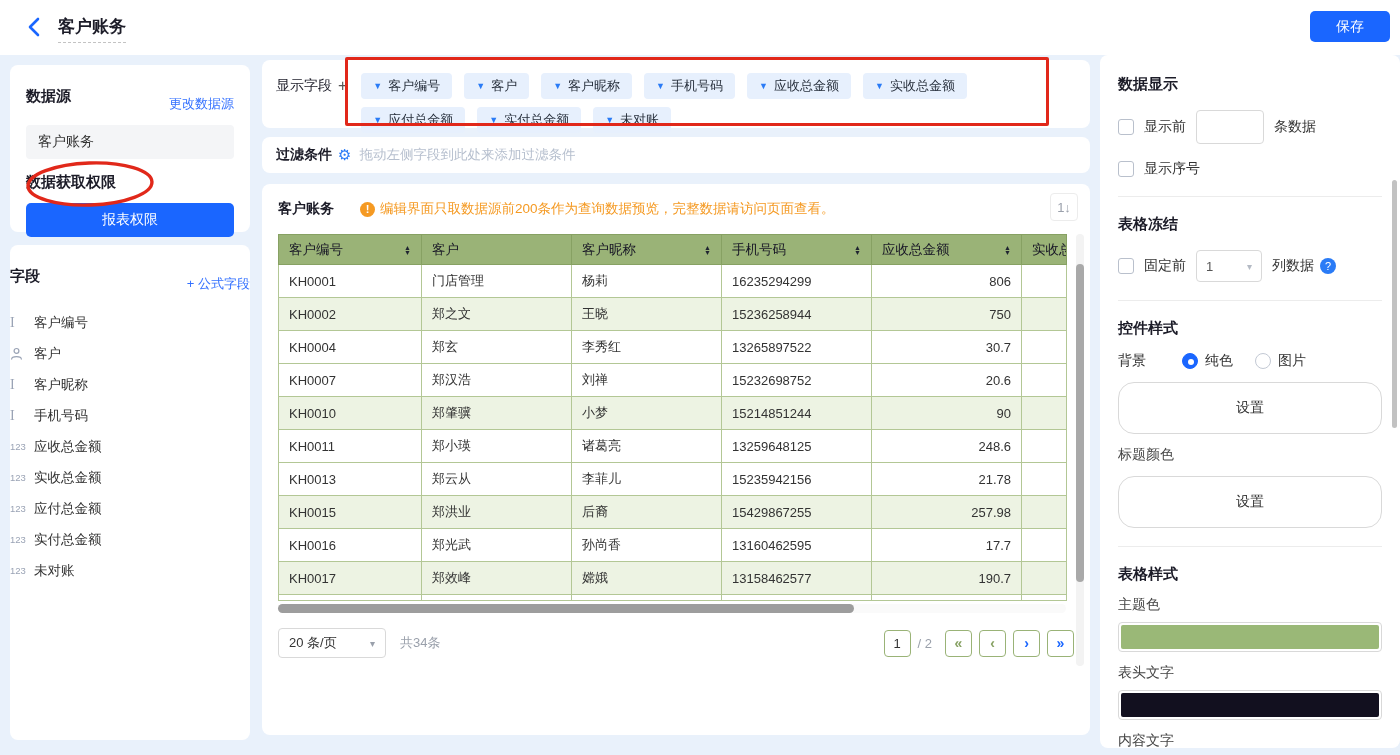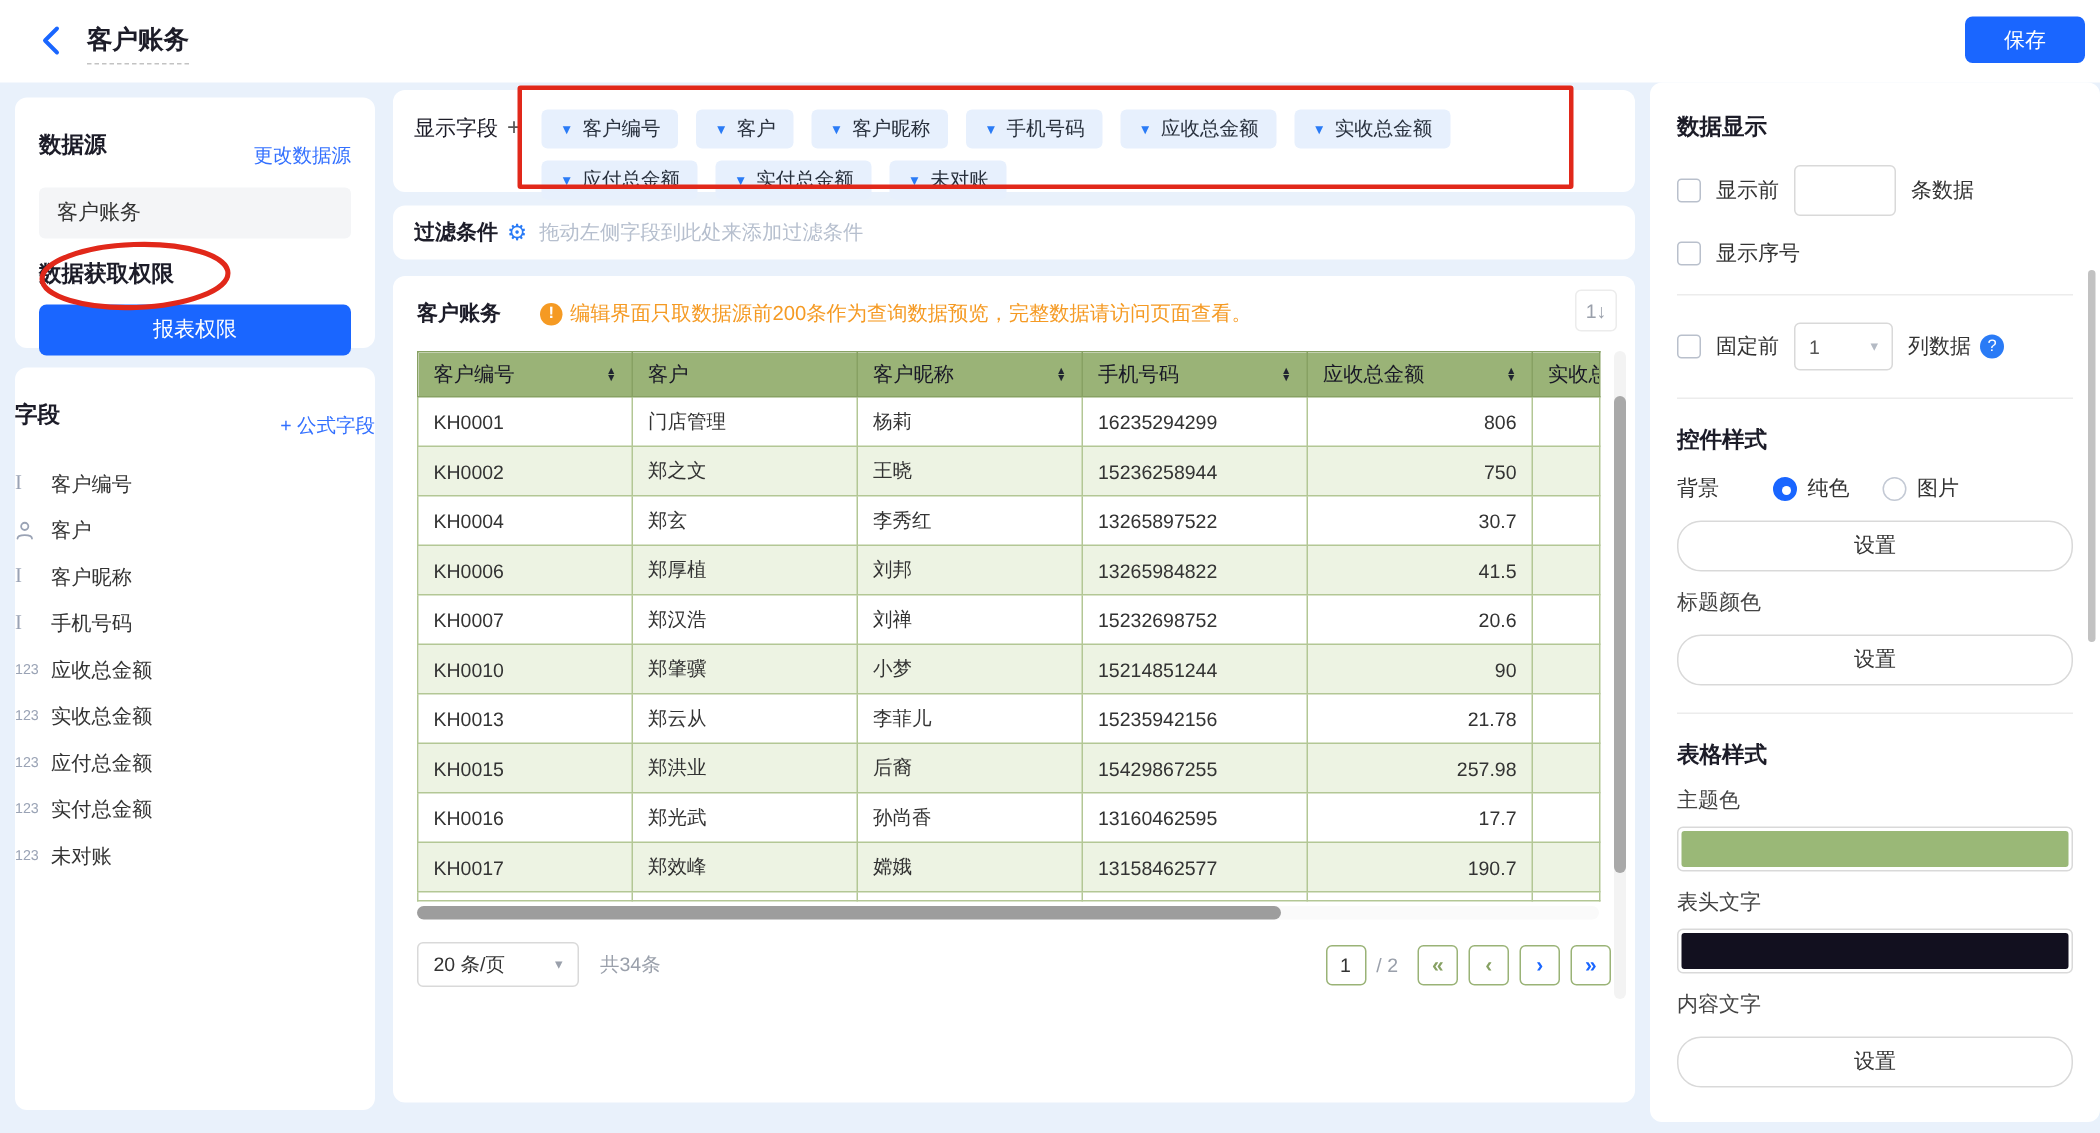--- a/index.html
+++ b/index.html
@@ -88,21 +88,21 @@
   .mini-select .chev { color:#b4bac4; font-size:10px; }
   .q-ic { width:16px; height:16px; border-radius:50%; background:#2a7bf6; color:#fff; font-size:11px; display:inline-flex; align-items:center; justify-content:center; margin-left:6px; }
   .divider { height:1px; background:#ececec; margin:18px 0; }
   .radio-row { display:flex; align-items:center; margin-top:14px; font-size:14px; color:#333; }
   .radio-row .lbl { width:64px; }
   .radio { width:16px; height:16px; border-radius:50%; margin-right:7px; cursor:pointer; }
   .radio.on { background:#1a66ff; border:1px solid #1a66ff; position:relative; }
   .radio.on::after { content:""; position:absolute; left:5px; top:5px; width:6px; height:6px; border-radius:50%; background:#fff; }
   .radio.off { border:1px solid #c3c9d4; background:#fff; }
   .radio-lbl { margin-right:22px; }
-  .set-btn { width:100%; height:34px; border:1px solid #d9d9d9; border-radius:16px; background:#fff; color:#333; font-size:14px; margin-top:12px; cursor:pointer; }
+  .set-btn { width:100%; height:52px; border:1px solid #d9d9d9; border-radius:16px; background:#fff; color:#333; font-size:14px; margin-top:12px; cursor:pointer; }
   .sub-lbl { margin-top:12px; color:#444; font-size:14px; }
   .swatch-box { margin-top:8px; width:100%; height:30px; border:1px solid #d9d9d9; border-radius:4px; padding:2px; background:#fff; cursor:pointer; }
   .swatch-box .sw { width:100%; height:100%; border-radius:2px; }
   .r-scroll { position:absolute; right:3px; top:125px; width:5px; height:248px; background:#c2c2c2; border-radius:3px; cursor:pointer; }
 </style>
 </head>
 <body>
 
 <div id="app">
 
@@ -308,42 +308,42 @@
               <td style="width: 45px;"></td>
             </tr>
             <tr>
               <td style="width: 143px;">KH0004</td>
               <td style="width: 150px;">郑玄</td>
               <td style="width: 150px;">李秀红</td>
               <td style="width: 150px;">13265897522</td>
               <td class="num" style="width: 150px;">30.7</td>
               <td style="width: 45px;"></td>
             </tr>
-            <tr class="alt">
-              <td style="width: 143px;">KH0006</td>
-              <td style="width: 150px;">郑厚植</td>
-              <td style="width: 150px;">刘邦</td>
-              <td style="width: 150px;">13265984822</td>
-              <td class="num" style="width: 150px;">41.5</td>
-              <td style="width: 45px;"></td>
-            </tr>
             <tr>
               <td style="width: 143px;">KH0007</td>
               <td style="width: 150px;">郑汉浩</td>
               <td style="width: 150px; margin-top: 28px;">刘禅</td>
               <td style="width: 150px;">15232698752</td>
               <td class="num" style="width: 150px;">20.6</td>
               <td style="width: 45px;"></td>
             </tr>
             <tr class="alt">
               <td style="width: 143px;">KH0010</td>
               <td style="width: 150px;">郑肇骥</td>
               <td style="width: 150px;">小梦</td>
               <td style="width: 150px;">15214851244</td>
               <td class="num" style="width: 150px;">90</td>
+              <td style="width: 45px;"></td>
+            </tr>
+            <tr>
+              <td style="width: 143px;">KH0011</td>
+              <td style="width: 150px;">郑小瑛</td>
+              <td style="width: 150px;">诸葛亮</td>
+              <td style="width: 150px;">13259648125</td>
+              <td class="num" style="width: 150px;">248.6</td>
               <td style="width: 45px;"></td>
             </tr>
             <tr>
               <td style="width: 143px;">KH0013</td>
               <td style="width: 150px;">郑云从</td>
               <td style="width: 150px;">李菲儿</td>
               <td style="width: 150px;">15235942156</td>
               <td class="num" style="width: 150px;">21.78</td>
               <td style="width: 45px;"></td>
             </tr>
@@ -411,20 +411,21 @@
       <span class="chk"></span>
       <span>显示前</span>
       <input class="mini-input" value="" style="">
       <span>条数据</span>
     </div>
     <div class="chk-row">
       <span class="chk"></span>
       <span>显示序号</span>
     </div>
     <div class="divider"></div>
+    <div class="r-h">表格冻结</div>
     <div class="chk-row">
       <span class="chk"></span>
       <span>固定前</span>
       <div class="mini-select">
         <span>1</span>
         <span class="chev">▾</span>
       </div>
       <span>列数据</span>
       <span class="q-ic">?</span>
     </div>

